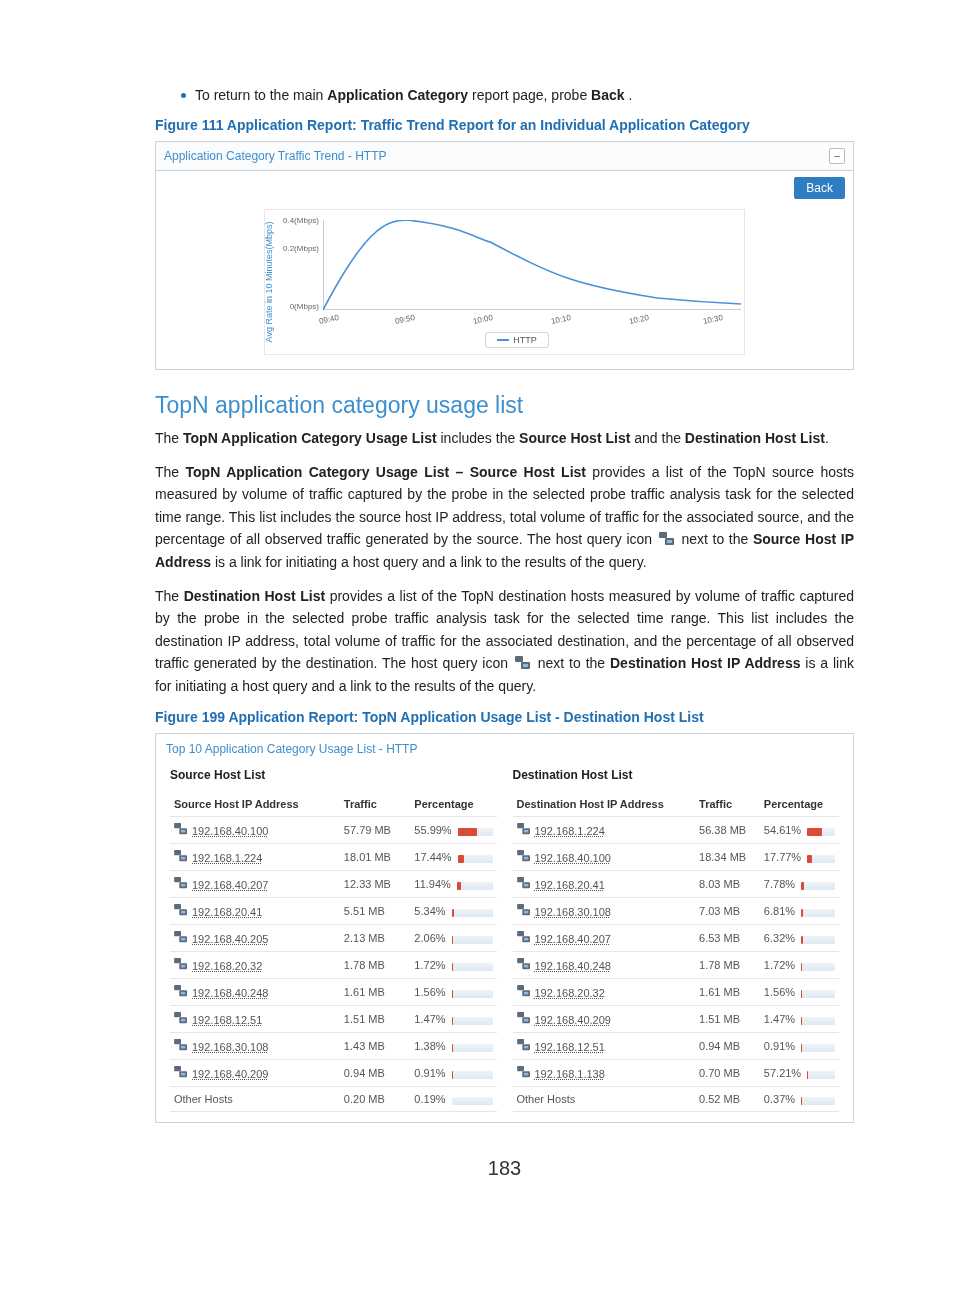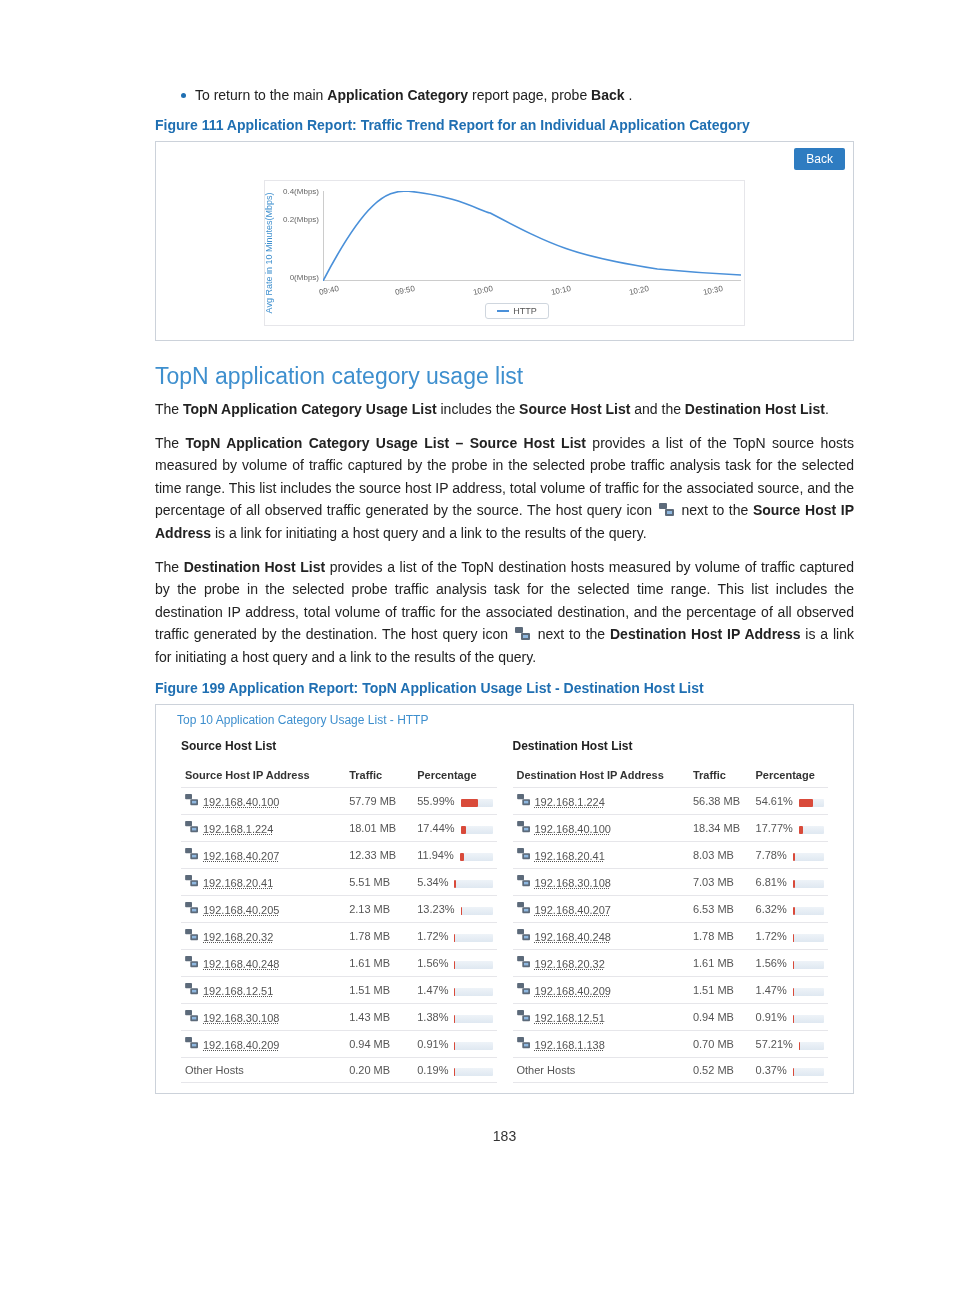--- a/index.html
+++ b/index.html
@@ -44,36 +44,36 @@
   .axis-x{position:absolute;left:0;right:0;bottom:0;height:0;border-top:1px solid #ccc}
   .tick-y{position:absolute;left:-48px;font-size:8px;color:#666;width:44px;text-align:right}
   .tick-x{position:absolute;bottom:-14px;font-size:8px;color:#666;transform:rotate(-12deg)}
   .legend-chip{margin:22px auto 0;width:54px;border:1px solid #cfd6de;border-radius:3px;font-size:9px;color:#555;text-align:center;padding:2px 4px}
   .legend-chip .swatch{display:inline-block;width:12px;height:2px;background:#4a90d9;vertical-align:middle;margin-right:4px}
 
   .body-p{margin:0 0 12px 0;line-height:1.6;text-align:justify}
   .hq-icon{display:inline-block;width:16px;height:14px;vertical-align:-2px;margin:0 2px}
 
   
-  .panel112{border:1px solid var(--panel-border);padding:0 11px 10px}
+  .panel112{border:1px solid var(--panel-border);padding:0 0 10px}
   .panel112 .p-title{color:var(--link);font-size:12px;padding:8px 10px}
   .two-col{display:flex;gap:16px;padding:0 14px}
   .col{flex:1}
   .list-title{font-weight:700;font-size:12px;margin:4px 0 10px}
   table.tbl{width:100%;border-collapse:collapse;font-size:11px}
   table.tbl th{text-align:left;font-weight:700;color:#333;padding:6px 4px;border-bottom:1px solid var(--table-line);white-space:nowrap}
   table.tbl td{padding:6px 4px;border-bottom:1px solid var(--table-line);color:#555;white-space:nowrap}
   td.ip{color:var(--link)}
   td.ip .hq{display:inline-flex;margin-right:4px}
   td.grey{color:var(--grey-text)}
   .bar-cell{display:flex;align-items:flex-end;gap:6px}
   .bar-track{flex:1;max-width:72px;height:8px;background:linear-gradient(#eef3f8,#dfe8f1);position:relative;border-radius:1px}
   .bar-fill{position:absolute;left:0;top:0;bottom:0;background:var(--bar-red);border-radius:1px}
 
-  .page-num{text-align:center;margin-top:34px;font-size:14px;color:#333}
+  .page-num{text-align:center;margin-top:34px;font-size:20px;color:#333}
 </style>
 </head>
 <body>
 
 <svg width="0" height="0" style="position:absolute">
   <symbol id="hq" viewBox="0 0 16 14">
     <rect x="0" y="0" width="8" height="6" rx="1" fill="#5c6a7a"></rect>
     <rect x="6" y="6" width="9" height="7" rx="1" fill="#5c6a7a"></rect>
     <rect x="8" y="8" width="5" height="3" fill="#8fb8e0"></rect>
   </symbol>
@@ -87,20 +87,24 @@
       <span class="bold">Application Category</span>
       <span> report page, probe </span>
       <span class="bold">Back</span>
       <span>.</span>
     </li>
   </ul>
 
   <div class="fig-title">Figure 111 Application Report: Traffic Trend Report for an Individual Application Category</div>
 
   <div class="panel111">
+    <div class="title-row">
+      <span>Application Category Traffic Trend - HTTP</span>
+      <span class="min-btn">−</span>
+    </div>
     <div class="back-row">
       <span class="back-btn">Back</span>
     </div>
     <div class="chart-wrap">
       <div class="chart">
         <span class="ylabel">Avg Rate in 10 Minutes(Mbps)</span>
         <div class="plot">
           <div class="axis-y"></div>
             <div class="axis-x"></div>
           <span class="tick-y" style="top:-4px">0.4(Mbps)</span>
@@ -225,21 +229,21 @@
               </tr>
               <tr>
     <td class="ip"><span class="hq">
                     <svg width="14" height="12">
                       <use href="#hq"></use>
                     </svg>
                   </span><span style="text-decoration:underline dotted">192.168.40.205</span></td>
     <td>2.13 MB</td>
     <td class="grey">
       <div class="bar-cell">
-                    <span>13.23%</span>
+                    <span>2.06%</span>
                     <span class="bar-track">
                       <span class="bar-fill" style="width:2.06%"></span>
                     </span>
                   </div>
     </td>
               </tr>
               <tr>
     <td class="ip"><span class="hq">
                     <svg width="14" height="12">
                       <use href="#hq"></use>

